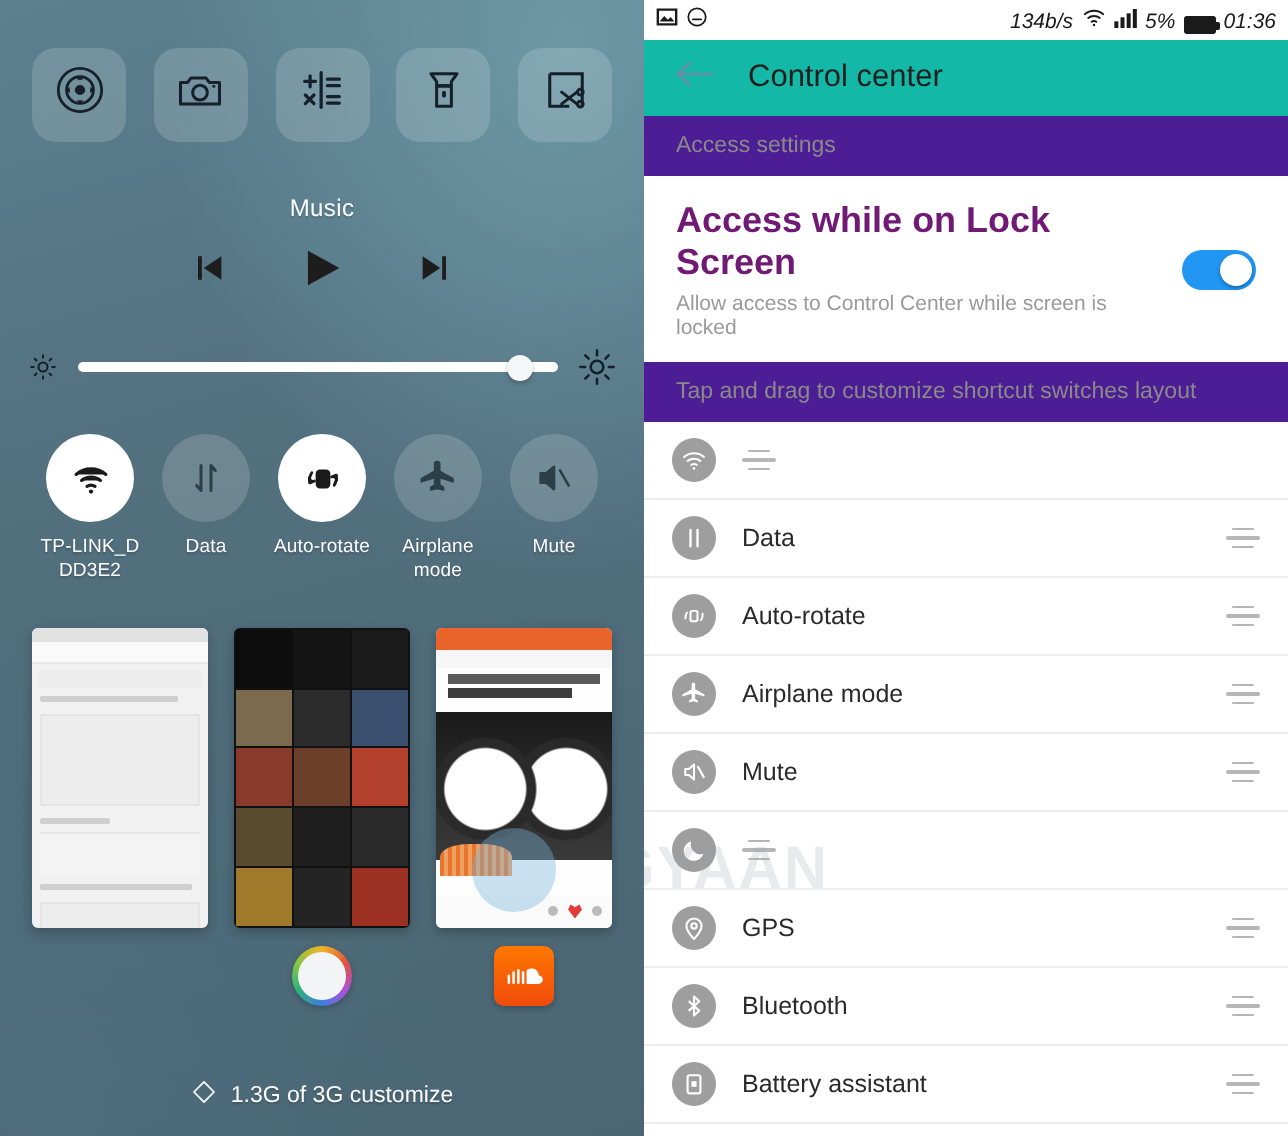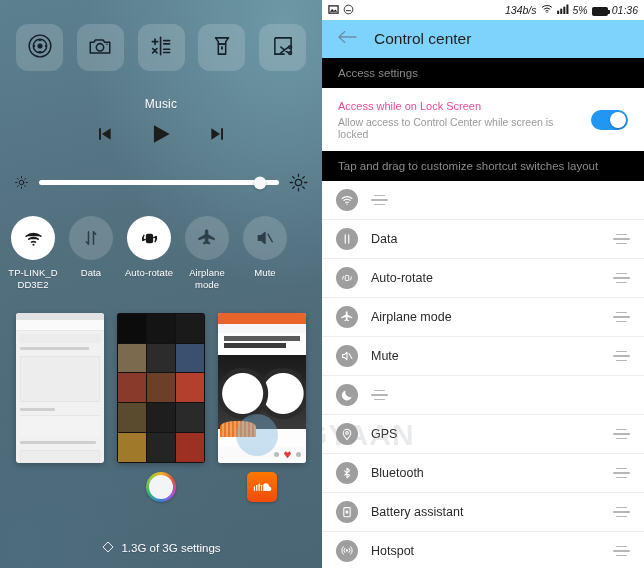--- a/index.html
+++ b/index.html
@@ -58,21 +58,21 @@
   }
   .slider-thumb {
     position:absolute; top:50%; left:92%;
     width:13px; height:13px; border-radius:50%;
     background:#f4f6f7; transform:translate(-50%,-50%);
     box-shadow:0 1px 2px rgba(0,0,0,.25);
   }
 
   
   .toggles {
-    display:flex; justify-content:flex-start;
+    display:flex; justify-content:center;
     margin-top:24px; padding:0 4px;
   }
   .toggle { width:58px; text-align:center; }
   .toggle-circle {
     width:44px; height:44px; border-radius:50%;
     margin:0 auto; display:flex;
     align-items:center; justify-content:center;
   }
   .toggle-circle.on  { background:#ffffff; }
   .toggle-circle.off { background:rgba(255,255,255,0.16); }
@@ -182,34 +182,34 @@
     width:16px; height:9px; border:1.4px solid #1a1a1a;
     border-radius:1.5px; position:relative; background:#1a1a1a;
   }
   .battery-shape:after {
     content:""; position:absolute; right:-3.4px; top:2px;
     width:2px; height:4px; background:#1a1a1a; border-radius:0 1px 1px 0;
   }
 
   .appbar {
     height:38px; display:flex; align-items:center;
-    gap:16px; padding:0 14px; background:#7dd3fc;
+    gap:16px; padding:0 14px; background:#14b8a6;
   }
   .appbar-title { font-size:15.5px; color:#1f1f1f; }
 
   .section-head {
-    background:#000000; color:#8a8a8a;
+    background:#4c1d95; color:#8a8a8a;
     font-size:11.5px; padding:9px 16px;
   }
   .lock-row {
     padding:12px 16px 11px 16px; background:#fff;
     display:flex; align-items:center; gap:10px;
   }
   .lock-text { flex:1; }
-  .lock-title { font-size:11px; color:#ec4899; }
+  .lock-title { font-size:18px; color:#701a75;font-weight:bold; }
   .lock-sub { font-size:10.5px; color:#9a9a9a; margin-top:4px; }
   .switch {
     width:37px; height:20px; border-radius:11px;
     background:#2196f3; position:relative; flex-shrink:0;
   }
   .switch .knob {
     position:absolute; top:1.8px; right:1.8px;
     width:16.4px; height:16.4px; border-radius:50%;
     background:#fff; box-shadow:0 1px 2px rgba(0,0,0,.3);
   }
@@ -458,21 +458,21 @@
       </div>
     </div>
   </div>
 
   <div class="memory">
     <span>
       <svg width="14" height="14" viewBox="0 0 24 24" fill="none" stroke="#fff" stroke-width="1.5" stroke-linejoin="round">
         <path d="M12 3.4L20.6 12 12 20.6 3.4 12z"></path>
       </svg>
     </span>
-    <span>1.3G of 3G settings</span>
+    <span>1.3G of 3G customize</span>
   </div>
 
   <div class="wm-circle"></div>
 </div>
 
 <div class="right-panel">
 
   <div class="statusbar">
     <div class="sb-left">
       <span>

